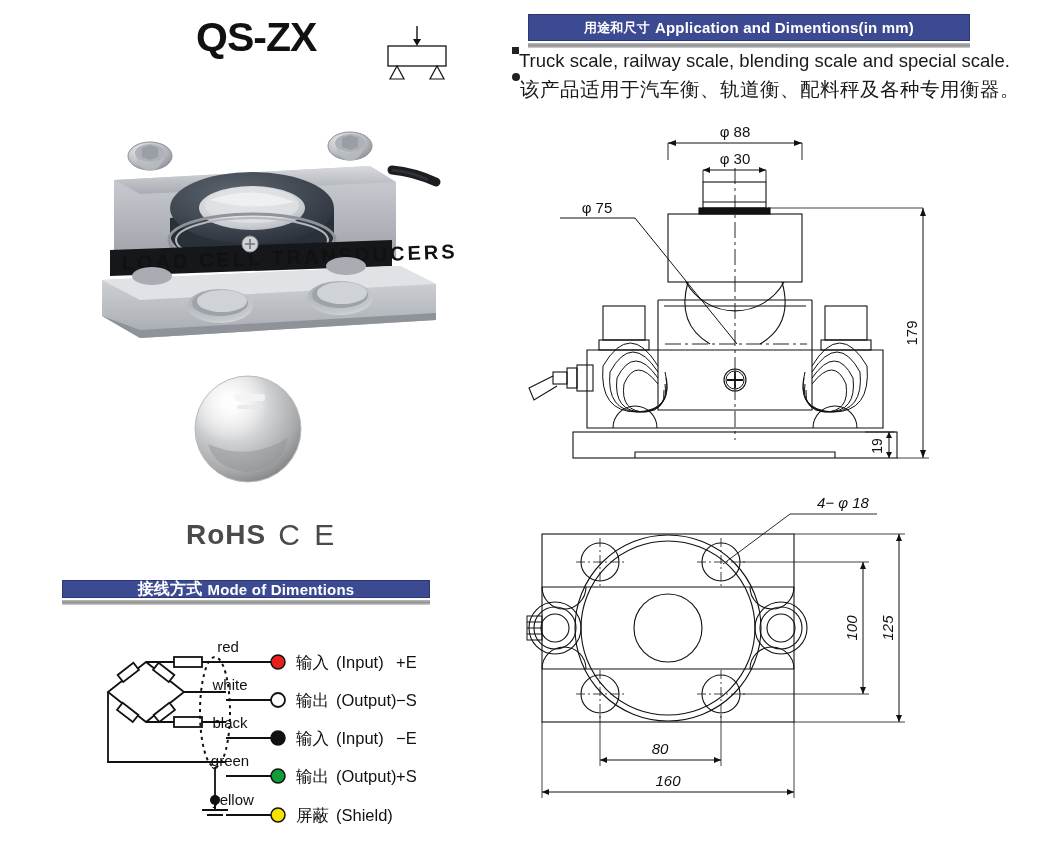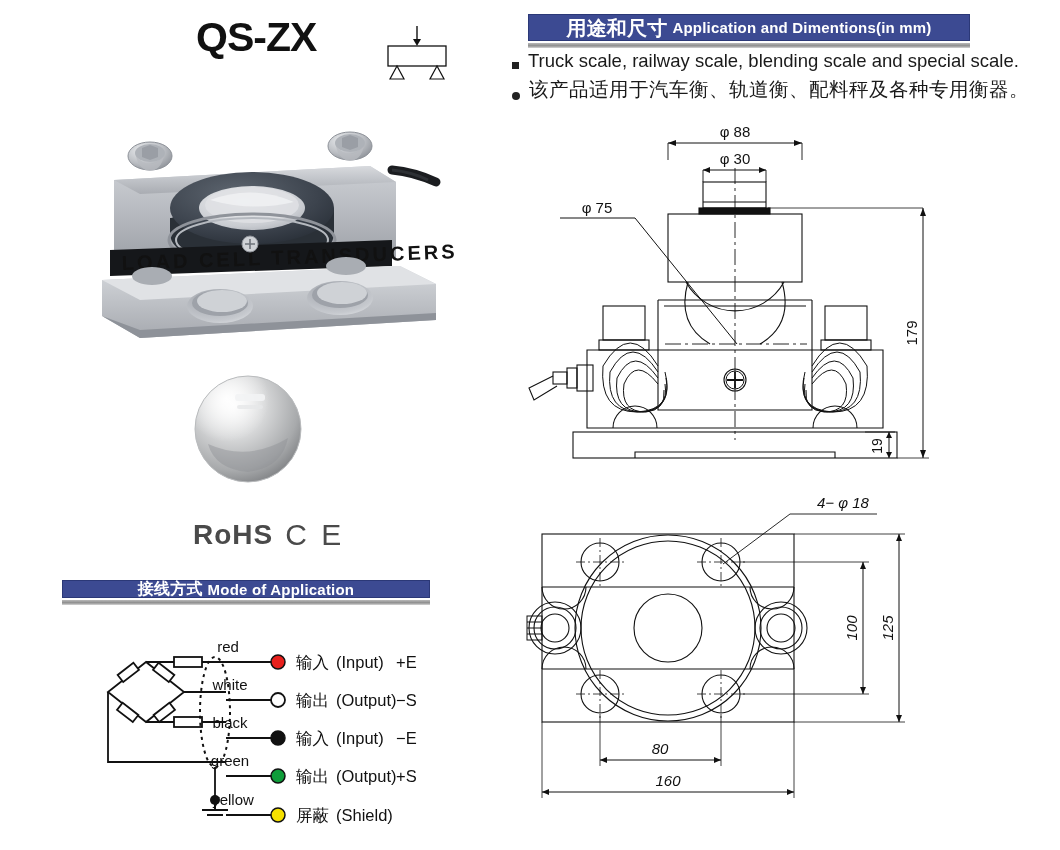--- a/index.html
+++ b/index.html
@@ -37,41 +37,41 @@
     position:absolute; left:196px; top:14px;
     font-size:41px; font-weight:bold; letter-spacing:-1px;
     color:#111;
   }
   #load-symbol { position:absolute; left:378px; top:24px; }
 
   #photo-loadcell { position:absolute; left:100px; top:108px; }
   #photo-ball { position:absolute; left:190px; top:372px; }
 
   #cert-marks {
-    position:absolute; left:193px; top:518px;
+    position:absolute; left:186px; top:518px;
     font-size:28px; font-weight:bold; color:#4a4a4a;
     letter-spacing:1px; display:flex; align-items:center; gap:12px;
   }
   #cert-marks .ce { font-size:30px; letter-spacing:3px; font-weight:400; }
 
   #wiring-bar-wrap { left:62px; top:580px; width:368px; }
   #wiring-bar { height:18px; font-size:15px; }
   #wiring-bar .cn { font-size:16px; margin-right:5px; }
 
   #wiring-diagram { position:absolute; left:78px; top:622px; }
 
   
   #app-bar-wrap { left:528px; top:14px; width:442px; }
   #app-bar { height:27px; font-size:15px; }
-  #app-bar .cn { font-size:20px; margin-right:5px; }
+  #app-bar .cn { font-size:13px; margin-right:5px; }
 
   #app-list {
     position:absolute; left:512px; top:50px; width:530px;
   }
-  .app-item { display:flex; align-items:flex-end; gap:9px; margin-bottom:4px; }
+  .app-item { display:flex; align-items:flex-start; margin-bottom:4px; }
   .app-item .bullet-sq {
     width:7px; height:7px; background:#222; flex:0 0 auto; position:relative; top:-3px;
   }
   .app-item .bullet-dot {
     width:8px; height:8px; border-radius:50%; background:#222; flex:0 0 auto; position:relative; top:-3px;
   }
   .app-item .txt-en { font-size:18.5px; color:#1a1a1a; }
   .app-item .txt-cn { font-size:19.5px; color:#1a1a1a; letter-spacing:.5px; }
 
   #dwg-elevation { position:absolute; left:525px; top:110px; }
@@ -207,21 +207,21 @@
   </div>
 
   <div id="cert-marks">
     <span>RoHS</span>
     <span class="ce">C E</span>
   </div>
 
   <div class="bar-wrap" id="wiring-bar-wrap">
     <div class="bar" id="wiring-bar">
       <span class="cn">接线方式</span>
-      <span>Mode of Application</span>
+      <span>Mode of Dimentions</span>
     </div>
     <div class="bar-under"></div>
   </div>
 
   <div id="wiring-diagram">
     <svg width="340" height="200" viewBox="0 0 340 200">
       <g stroke="#111" stroke-width="1.8" fill="none">
 
         <path d="M68,40 L30,70 L68,100 L106,70 Z"></path>
 

